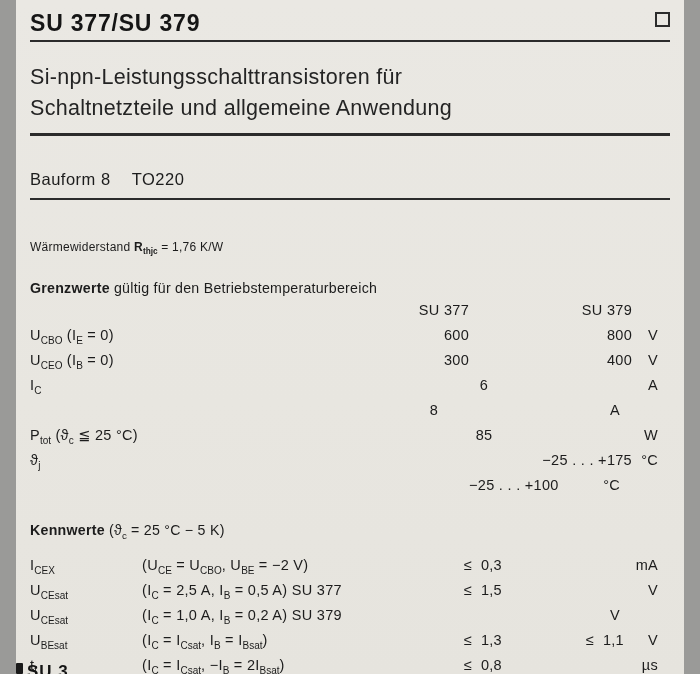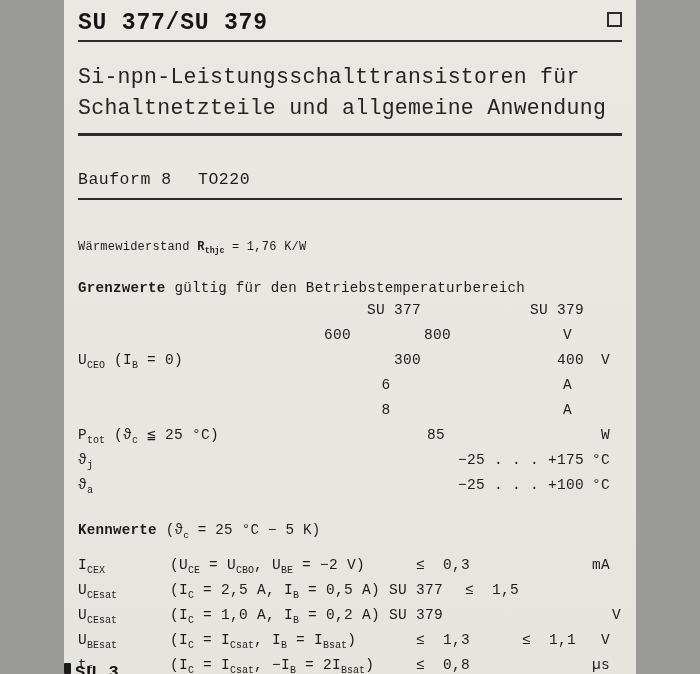--- a/index.html
+++ b/index.html
@@ -1,24 +1,24 @@
 <!DOCTYPE html>
 <html lang="de"><head>
 <meta charset="utf-8">
 <style>
   * { box-sizing: border-box; margin: 0; padding: 0; }
   html, body { background: #9a9a98; }
   .page {
     position: relative;
-    width: 572px;
+    width: 668px;
     height: 674px;
     margin: 0 auto;
     background: linear-gradient(180deg, #eae8e3 0%, #e8e6e0 60%, #e6e4de 100%);
     overflow: hidden;
-    font-family: Liberation Mono, monospace;
+    font-family: Liberation Sans, sans-serif;
     color: #1c1c1c;
   }
   .content { padding: 0 14px; }
 
   .title-row { display: flex; justify-content: space-between; align-items: flex-start; padding-top: 9px; }
   .title { font-size: 23px; font-weight: 700; letter-spacing: 0.8px; line-height: 28px; color: #151515; }
   .sq { width: 15px; height: 15px; border: 2px solid #2c2c2c; margin-top: 3px; background: transparent; }
 
   .rule { border: 0; border-top: 2px solid #2b2b2b; height: 0; }
   .rule-1 { margin-top: 3px; }
@@ -42,21 +42,21 @@
 
   .gtable { margin-top: 0; font-size: 14.5px; letter-spacing: 0.3px; }
   .grow { display: grid; grid-template-columns: 1fr 70px 30px 133px 38px; line-height: 25px; align-items: baseline; }
   .c-a   { text-align: right; }
   .c-mid { text-align: center; }
   .c-b   { text-align: right; white-space: pre; }
   .c-unit{ text-align: right; padding-right: 12px; }
 
   .ktable { margin-top: 13px; font-size: 14.5px; letter-spacing: 0.3px; }
   .krow { display: grid; grid-template-columns: 92px 1fr 80px 110px 38px; line-height: 25px; align-items: baseline; }
-  .k-cond { white-space: pre; }
+  .k-cond { white-space: pre; margin-left: 20px; }
   .k-lim-a { padding-left: 22px; white-space: pre; }
   .k-lim-b { text-align: right; padding-right: 8px; white-space: pre; }
   .k-unit { text-align: right; padding-right: 12px; }
 
   .footer-partial {
     position: absolute; left: 11px; bottom: -8px;
     font-size: 17px; font-weight: 700; letter-spacing: 1px; color: #141414;
   }
   .corner-smudge {
     position: absolute; left: 0; bottom: 0; width: 7px; height: 11px;
@@ -97,33 +97,35 @@
     <div class="gtable">
       <div class="grow">
         <span class="c-label"></span>
         <span class="c-a">SU 377</span>
         <span class="c-mid"></span>
         <span class="c-b">SU 379</span>
         <span class="c-unit"></span>
       </div>
 
       <div class="grow">
+        <span class="c-label"><span>U</span><sub>CBO</sub><span> (I</span><sub>E</sub><span> = 0)</span></span>
         <span class="c-a">600</span>
         <span class="c-mid"></span>
         <span class="c-b">800</span>
         <span class="c-unit">V</span>
       </div>
       <div class="grow">
         <span class="c-label"><span>U</span><sub>CEO</sub><span> (I</span><sub>B</sub><span> = 0)</span></span>
         <span class="c-a">300</span>
         <span class="c-mid"></span>
         <span class="c-b">400</span>
         <span class="c-unit">V</span>
       </div>
       <div class="grow">
+        <span class="c-label"><span>I</span><sub>C</sub></span>
         <span class="c-a"></span>
         <span class="c-mid">6</span>
         <span class="c-b"></span>
         <span class="c-unit">A</span>
       </div>
       <div class="grow">
         <span class="c-a"></span>
         <span class="c-mid">8</span>
         <span class="c-b"></span>
         <span class="c-unit">A</span>
@@ -136,21 +138,20 @@
         <span class="c-unit">W</span>
       </div>
       <div class="grow">
         <span class="c-label"><span>ϑ</span><sub>j</sub></span>
         <span class="c-a"></span>
         <span class="c-mid"></span>
         <span class="c-b">−25 . . . +175</span>
         <span class="c-unit">°C</span>
       </div>
       <div class="grow">
-        <span class="c-label"><span>ϑ</span><sub>a</sub></span>
         <span class="c-a"></span>
         <span class="c-mid"></span>
         <span class="c-b">−25 . . . +100</span>
         <span class="c-unit">°C</span>
       </div>
     </div>
 
     <p class="sec-head k-head"><b>Kennwerte</b><span><span> (ϑ</span><sub>c</sub><span> = 25 °C − 5 K)</span></span></p>
 
     <div class="ktable">

